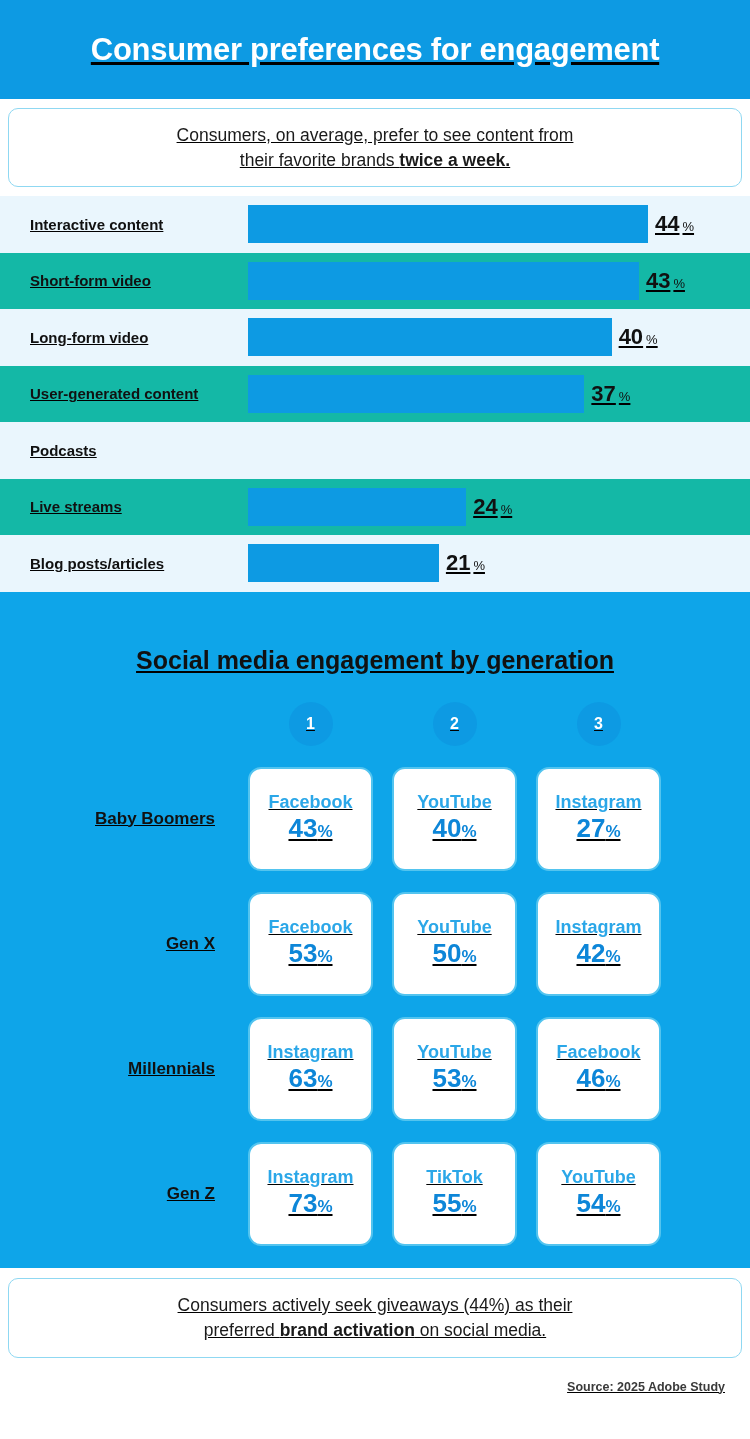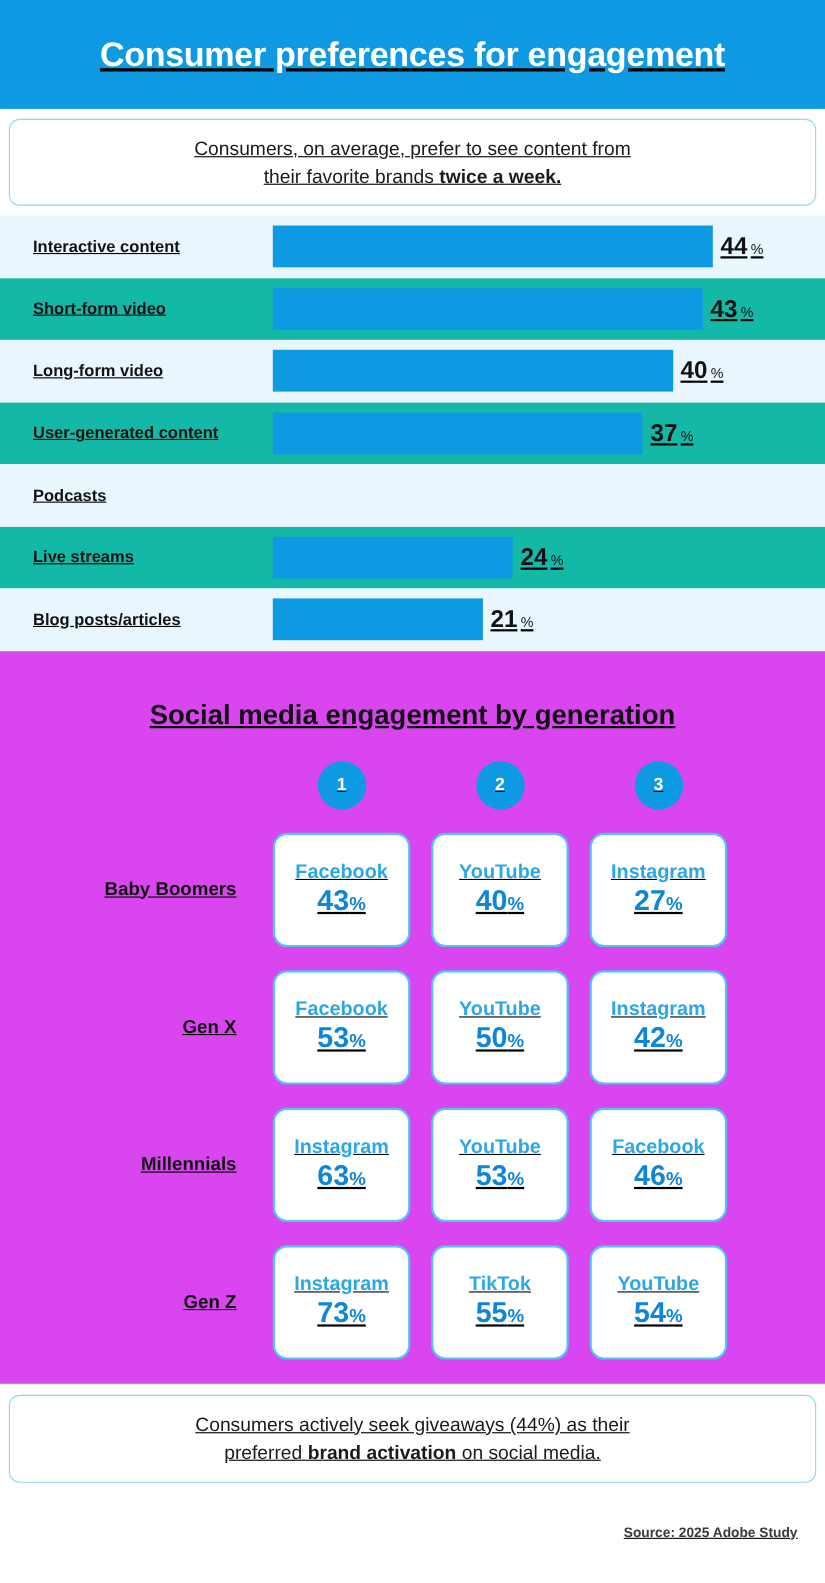--- a/index.html
+++ b/index.html
@@ -55,22 +55,22 @@
     height:38px;background:#0d9ae3;
   }
   .bar-value{
     margin-left:7px;font-size:22px;font-weight:bold;color:#111111;
     white-space:nowrap;
   }
   .bar-value .pct{font-size:13px;font-weight:normal;margin-left:3px;}
 
   
   .social{
-    background:#d946ef;
-    padding:6px 0 22px 0;
+    background:#0ea5e9;
+    padding:16px 0 22px 0;
   }
   .social-title{
     text-align:center;font-size:25px;font-weight:bold;color:#111111;
     padding-top:38px;
   }
   .rank-row{
     display:flex;margin-top:27px;padding-left:248px;
   }
   .rank-cell{
     width:125px;margin-right:19px;
@@ -103,21 +103,21 @@
     line-height:1.1;
   }
   .card-value{
     font-size:26px;font-weight:bold;color:#0d86d8;
     line-height:1.15;margin-top:1px;
   }
   .card-value .pct{font-size:17px;}
 
   
   .footer-callout{
-    margin:10px 8px 16px 8px;
+    margin:10px 8px 0 8px;
     border:1.5px solid #8fd8f2;border-radius:10px;
     background:#ffffff;height:78px;
     display:flex;align-items:center;justify-content:center;text-align:center;
   }
   .source{
     text-align:right;padding:22px 25px 0 0;
     font-size:12.5px;font-weight:bold;color:#3a3a3a;
   }
 </style>
 </head>

